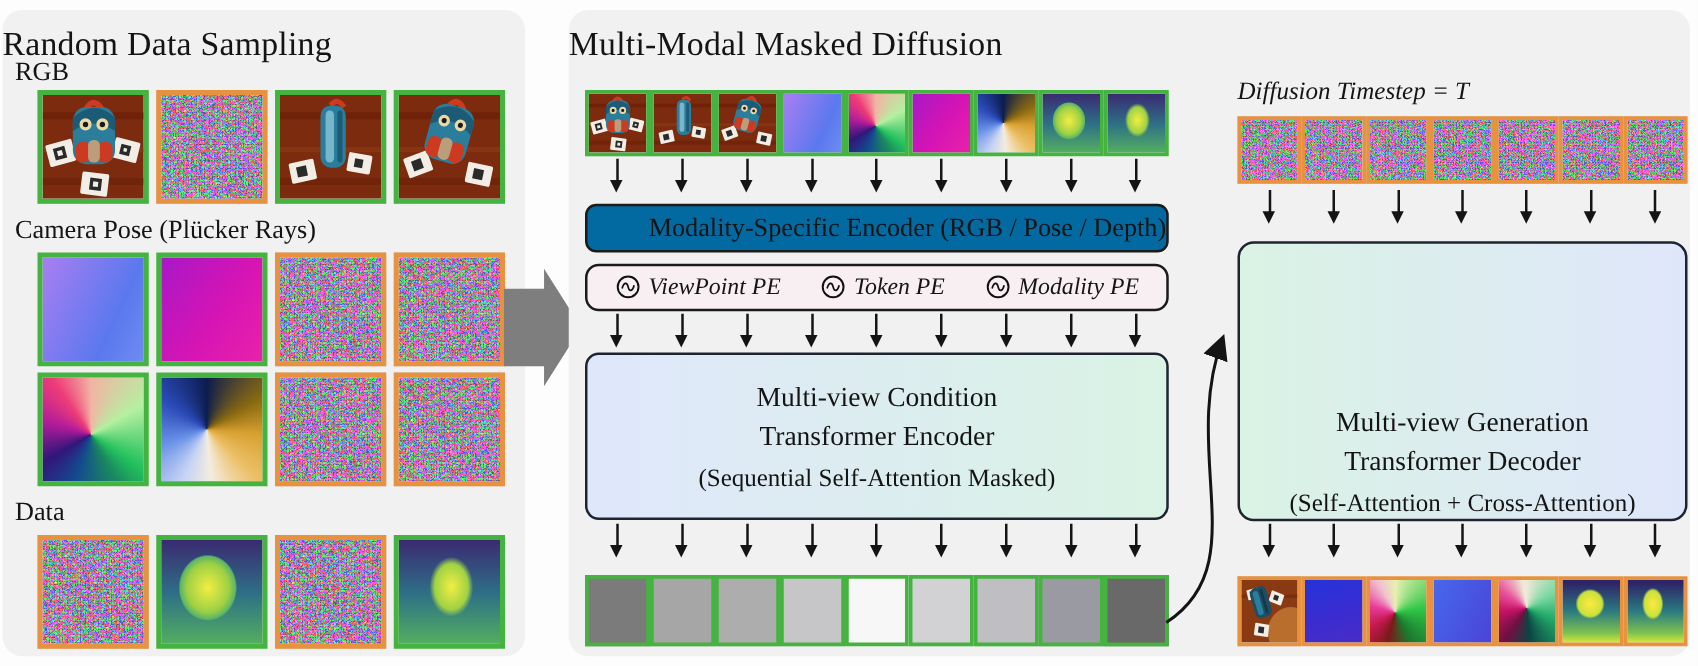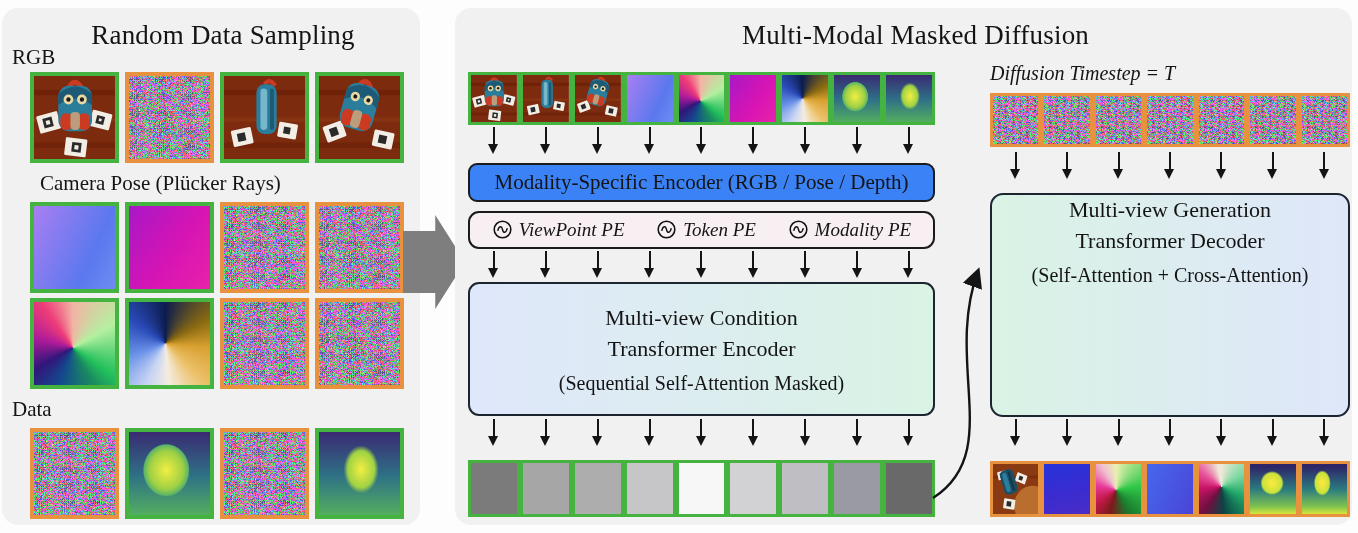--- a/index.html
+++ b/index.html
@@ -1,24 +1,24 @@
 <!DOCTYPE html>
 <html><head>
 <meta charset="utf-8">
 <style>
   html,body{margin:0;padding:0;background:#fdfdfd;}
   .stage{position:relative;width:1358px;height:533px;background:#fdfdfd;
          font-family:"Liberation Serif",serif;color:#141414;overflow:hidden;}
   .panel{position:absolute;background:#f2f1f2;border-radius:16px;}
   .panel-left{left:2px;top:8px;width:418px;height:517px;}
   .panel-right{left:455px;top:8px;width:897px;height:517px;}
-  .panel-title{position:absolute;top:12px;left:12px;width:100%;text-align:center;
+  .panel-title{position:absolute;top:12px;left:0;width:100%;text-align:left;
                font-size:27px;letter-spacing:.2px;}
   .sec-label{position:absolute;left:10px;font-size:21px;}
-  .lbl-rgb{top:37px;} .lbl-pose{top:163px;margin-left:28px;} .lbl-depth{top:389px;}
+  .lbl-rgb{top:37px;} .lbl-pose{top:163px;} .lbl-depth{top:389px;}
 
   
   .trow{position:absolute;display:flex;}
   .row-lp{left:28px;gap:6px;}
   .row-rgb{top:64px;} .row-pose1{top:194px;} .row-pose2{top:290px;} .row-depth{top:420px;}
   .row-lp .tile{width:89px;height:91px;}
   .frow .tile{flex:1;height:100%;}
   .tile{box-sizing:border-box;border:4px solid #45b33f;position:relative;overflow:hidden;background:#ccc;}
   .thin .tile{border-width:3px;}
   .b-green{border-color:#45b33f;} .b-orange{border-color:#e8923f;}
@@ -42,22 +42,22 @@
   .arow{position:absolute;display:flex;justify-content:space-around;}
   .darr{width:11px;height:29px;position:relative;}
   .darr::before{content:"";position:absolute;left:4.5px;top:0;width:2px;height:19px;background:#141414;}
   .darr::after{content:"";position:absolute;left:0;top:17px;border-left:5.5px solid transparent;border-right:5.5px solid transparent;border-top:10px solid #141414;}
 
   
   .cc{position:absolute;left:13px;top:0;width:467px;height:517px;}
   .gc{position:absolute;left:535px;top:0;width:360px;height:517px;}
   .cc-input{top:64px;height:53px;left:0;width:467px;}
   .cc-arr1{top:119px;left:0;width:467px;}
-  .teal-box{position:absolute;left:0;top:155px;width:467px;height:39px;background:#3b82f6;
-            border:2px solid #1b1b1b;border-radius:9px;display:flex;align-items:center;justify-content:center;
+  .teal-box{position:absolute;left:0;top:155px;width:467px;height:39px;background:#0369a1;
+            border:2px solid #1b1b1b;border-radius:9px;display:flex;align-items:center;justify-content:flex-end;
             font-size:21px;box-sizing:border-box;}
   .pe-box{position:absolute;left:0;top:203px;width:467px;height:38px;background:#f8eff3;
           border:2px solid #1b1b1b;border-radius:11px;display:flex;align-items:center;justify-content:space-around;
           box-sizing:border-box;padding:0 6px;}
   .pe-item{display:flex;gap:6px;font-style:italic;font-size:19px;}
   .pe-ic{width:21px;height:21px;display:block;}
   .cc-arr2{top:243px;left:0;width:467px;}
   .enc-box{position:absolute;left:0;top:274px;width:467px;height:134px;
            background:linear-gradient(90deg,#dfe7fb,#d9f3e4);border:2px solid #1c2430;border-radius:11px;
            box-sizing:border-box;display:flex;flex-direction:column;align-items:center;justify-content:center;
@@ -65,21 +65,21 @@
   .cc-arr3{top:411px;left:0;width:467px;}
   .cc-tok{top:452px;height:57px;left:0;width:467px;}
   .box-l1,.box-l2{font-size:22px;line-height:1.4;}
   .box-l3{font-size:20px;margin-top:7px;}
 
   .ts-label{position:absolute;top:54px;left:0;width:100%;font-style:italic;font-size:20px;}
   .gc-noise{top:85px;height:54px;left:0;width:360px;}
   .gc-arr1{top:144px;left:0;width:360px;}
   .dec-box{position:absolute;left:0;top:185px;width:360px;height:224px;
            background:linear-gradient(90deg,#d9f3e4,#dfe6fa);border:2px solid #1c2430;border-radius:13px;
-           box-sizing:border-box;display:flex;flex-direction:column;align-items:center;justify-content:flex-start;
+           box-sizing:border-box;display:flex;flex-direction:column;align-items:center;justify-content:flex-end;
            text-align:center;}
   .gc-arr2{top:411px;left:0;width:360px;}
   .gc-out{top:453px;height:56px;left:0;width:360px;}
 
   .flow-arrow{position:absolute;left:403px;top:215px;width:62px;height:94px;background:#7e7e7e;
               clip-path:polygon(0 17%,52% 17%,52% 0,100% 50%,52% 100%,52% 83%,0 83%);}
   .skip-svg{position:absolute;left:0;top:0;width:1358px;height:533px;pointer-events:none;}
 </style>
 </head>
 <body>

